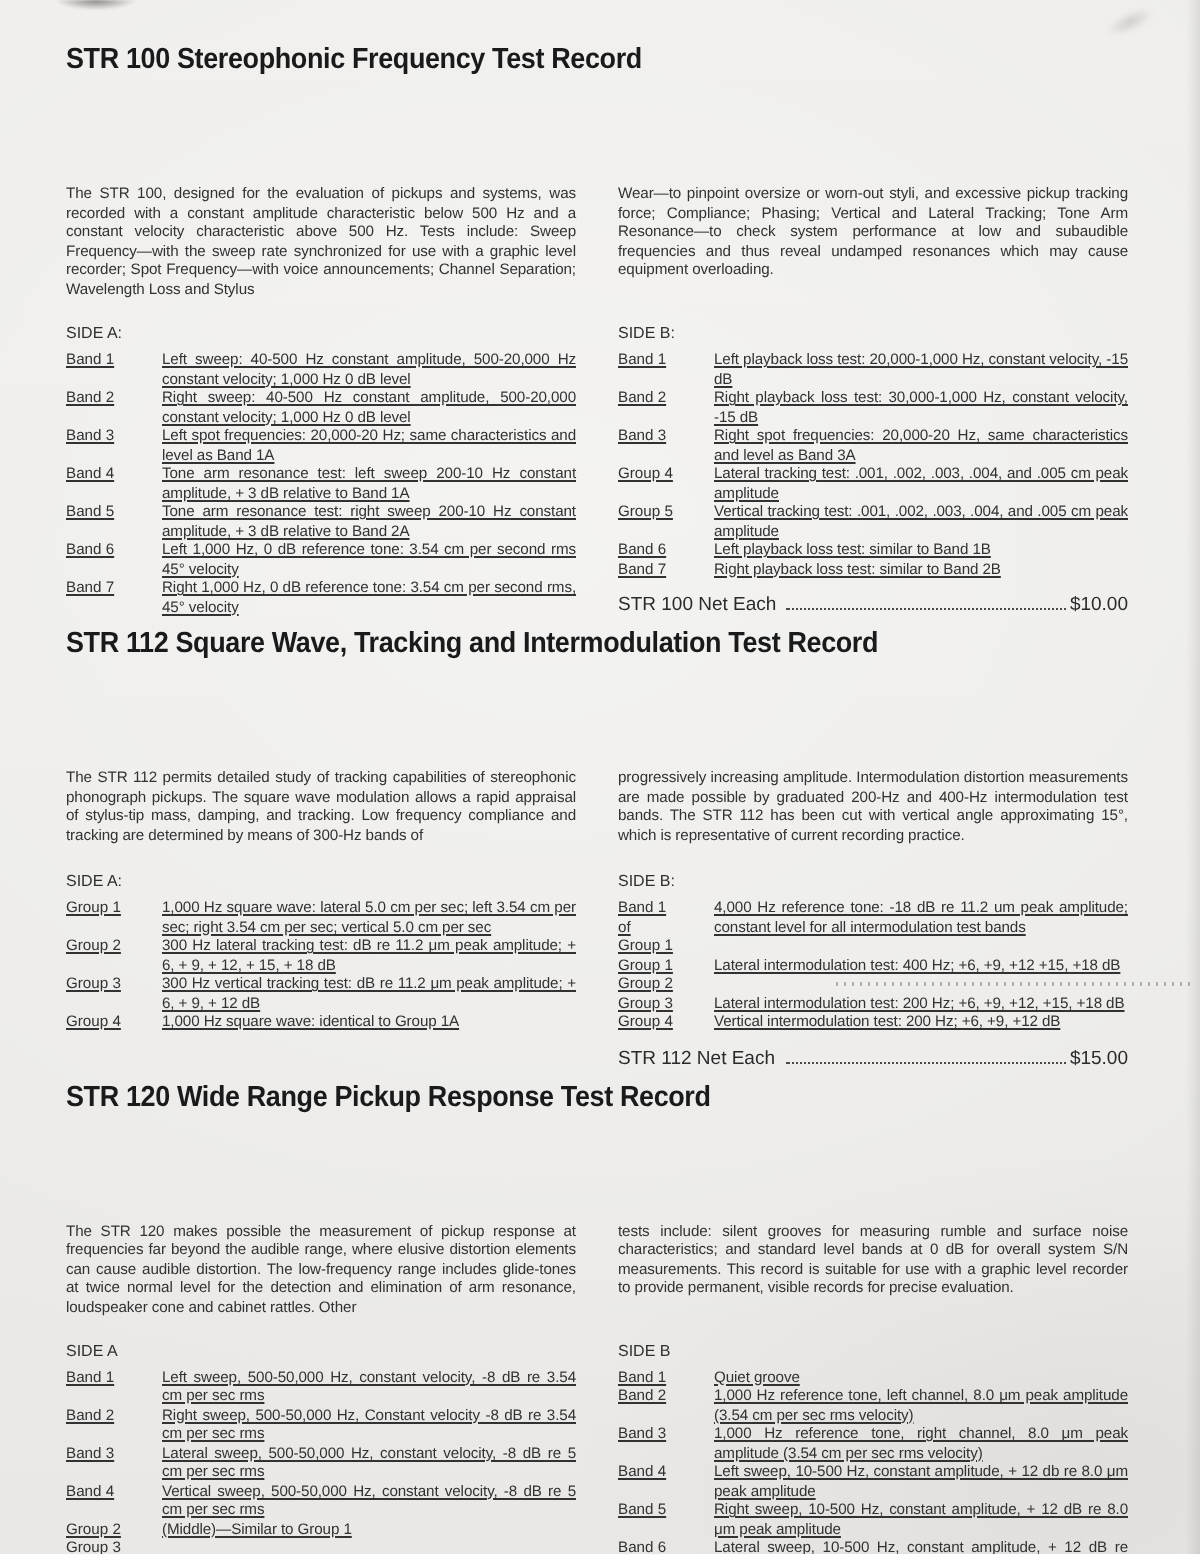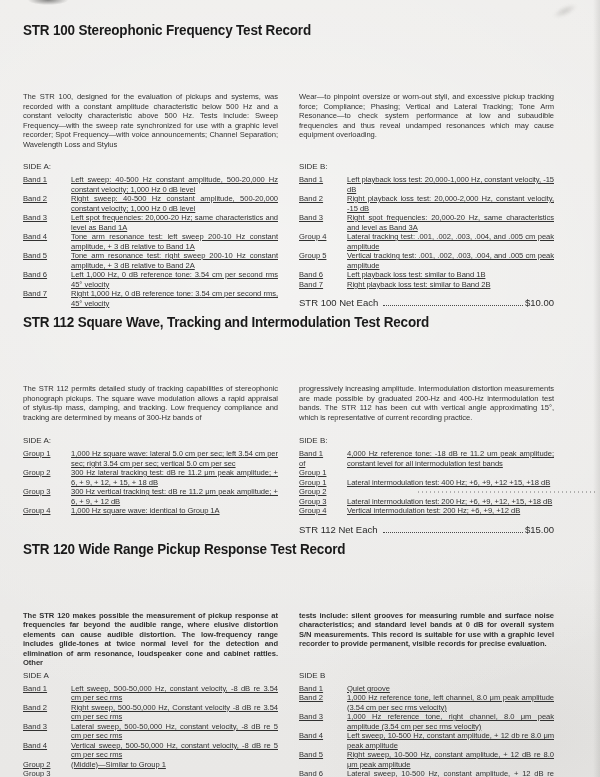--- a/index.html
+++ b/index.html
@@ -6,41 +6,41 @@
   html,body { width:600px; height:777px; }
   body {
     font-family:"Liberation Sans","DejaVu Sans",sans-serif;
     background:#ecebe9;
     color:#333;
     position:relative;
     overflow:hidden;
   }
   .page {
     position:absolute; inset:0;
-    padding:22px 34px 0 23px;
+    padding:22px 34px 0 33px;
     background:
       radial-gradient(130% 80% at 45% 35%, rgba(255,255,255,0.40), rgba(0,0,0,0) 75%),
       radial-gradient(60% 30% at 90% 95%, rgba(140,138,134,0.10), rgba(0,0,0,0) 70%),
       linear-gradient(#eeedeb,#e9e8e6);
   }
   .section-title {
     font-size:14.5px; font-weight:bold; color:#1a1a1a;
     letter-spacing:-0.2px; margin-bottom:8px;
     transform:scaleX(.93); transform-origin:left center;
     white-space:nowrap;
   }
   .cols { display:flex; gap:21px; }
   .col { width:255px; }
   .intro {
     font-size:7.6px; line-height:9.5px; text-align:justify;
     color:#323232; letter-spacing:-0.05px;margin-top:46px;
   }
   .s1 .intro { min-height:68px; }
   .s2 .intro { min-height:50px; }
-  .s3 .intro { min-height:58px;font-weight:bold; }
+  .s3 .intro { min-height:58px; }
   .side-heading { font-size:8px; color:#2e2e2e; margin:2px 0 4px; }
   .band-row { display:flex; font-size:7.6px; line-height:9.5px; color:#323232;text-decoration:underline; }
   .band-label { flex:0 0 48px; width:48px; white-space:pre-line; }
   .band-desc { flex:1; text-align:justify; letter-spacing:-0.05px; }
   .price-row {
     display:flex; align-items:baseline;
     font-size:9.5px; color:#2a2a2a; margin-top:8px;
   }
   .price-label { white-space:nowrap;text-align:center; }
   .price-value { white-space:nowrap; }
@@ -117,21 +117,21 @@
         <div class="side-heading">SIDE B:</div>
         <div class="band-list">
 
             <div class="band-row">
               <div class="band-label">Band 1</div>
               <div class="band-desc">Left playback loss test: 20,000-1,000 Hz, constant velocity, -15 dB</div>
             </div>
 
             <div class="band-row">
               <div class="band-label">Band 2</div>
-              <div class="band-desc">Right playback loss test: 20,000-2,000 Hz, constant velocity, -15 dB</div>
+              <div class="band-desc">Right playback loss test: 30,000-1,000 Hz, constant velocity, -15 dB</div>
             </div>
 
             <div class="band-row">
               <div class="band-label">Band 3</div>
               <div class="band-desc">Right spot frequencies: 20,000-20 Hz, same characteristics and level as Band 3A</div>
             </div>
 
             <div class="band-row">
               <div class="band-label">Group 4</div>
               <div class="band-desc">Lateral tracking test: .001, .002, .003, .004, and .005 cm peak amplitude</div>

